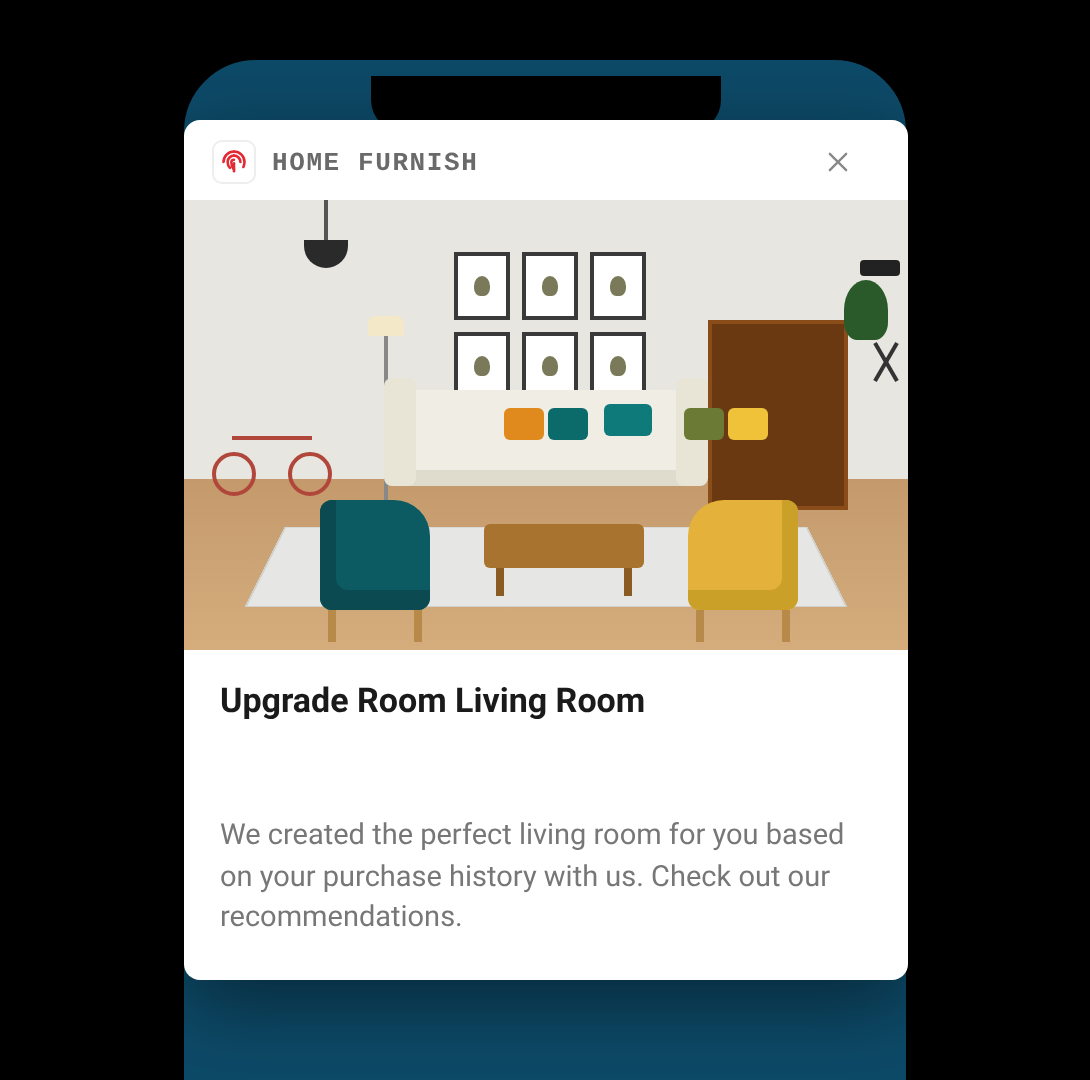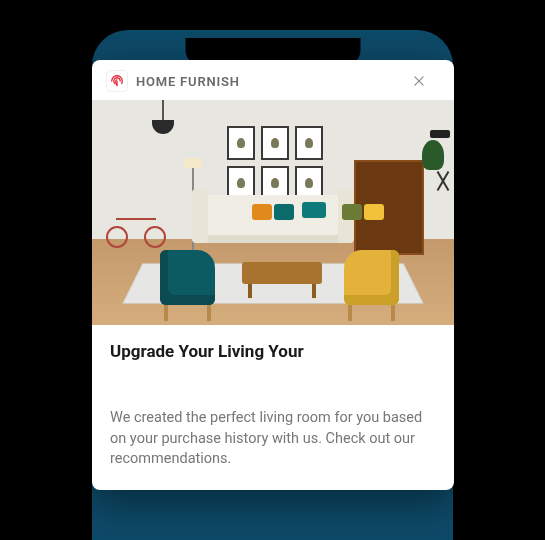--- a/index.html
+++ b/index.html
@@ -48,20 +48,21 @@
     background: #fff;
     border-radius: 8px;
     box-shadow: 0 12px 40px rgba(0,0,0,0.45);
     overflow: hidden;
   }
   .card-header {
     display: flex;
     align-items: center;
     padding: 10px 24px 8px 14px;
     gap: 8px;
+    font-family: Liberation Mono, monospace;
   }
   .app-icon {
     width: 22px; height: 22px;
     border-radius: 5px;
     background: #fff;
     border: 1px solid #eee;
     display: flex;
     align-items: center; justify-content: center;
     flex-shrink: 0;
   }
@@ -290,16 +291,16 @@
       <div class="pillow-b"></div>
       <div class="pillow-c"></div>
       <div class="pillow-g"></div>
       <div class="pillow-y"></div>
     <div class="table"></div>
     <div class="chair-teal"></div>
     <div class="chair-yellow"></div>
   </div>
 
   <div class="card-body">
-    <div class="card-title">Upgrade Your Living Your</div>
+    <div class="card-title">Upgrade Room Living Room</div>
     <div class="card-desc">We created the perfect living room for you based on your purchase history with us. Check out our recommendations.</div>
   </div>
 </div>
 
 </body></html>

